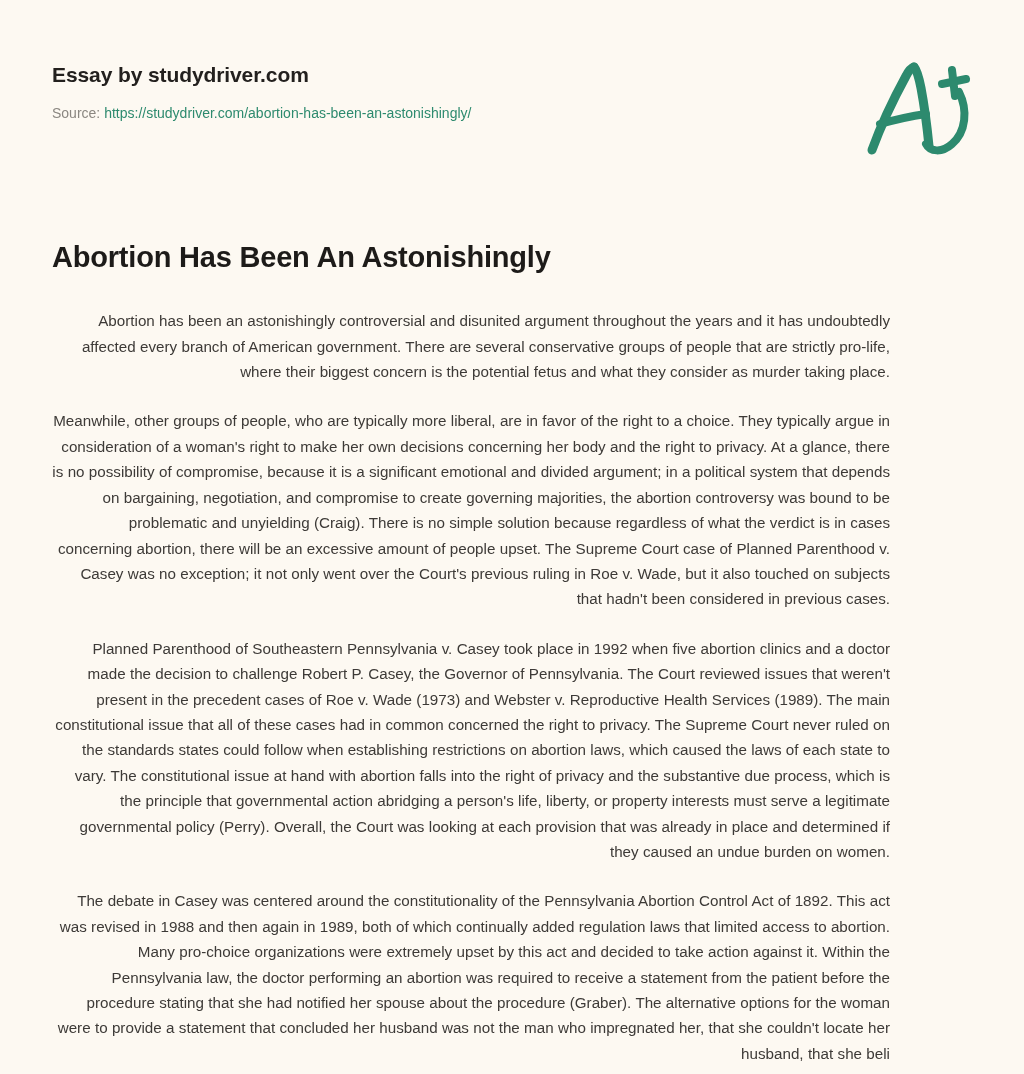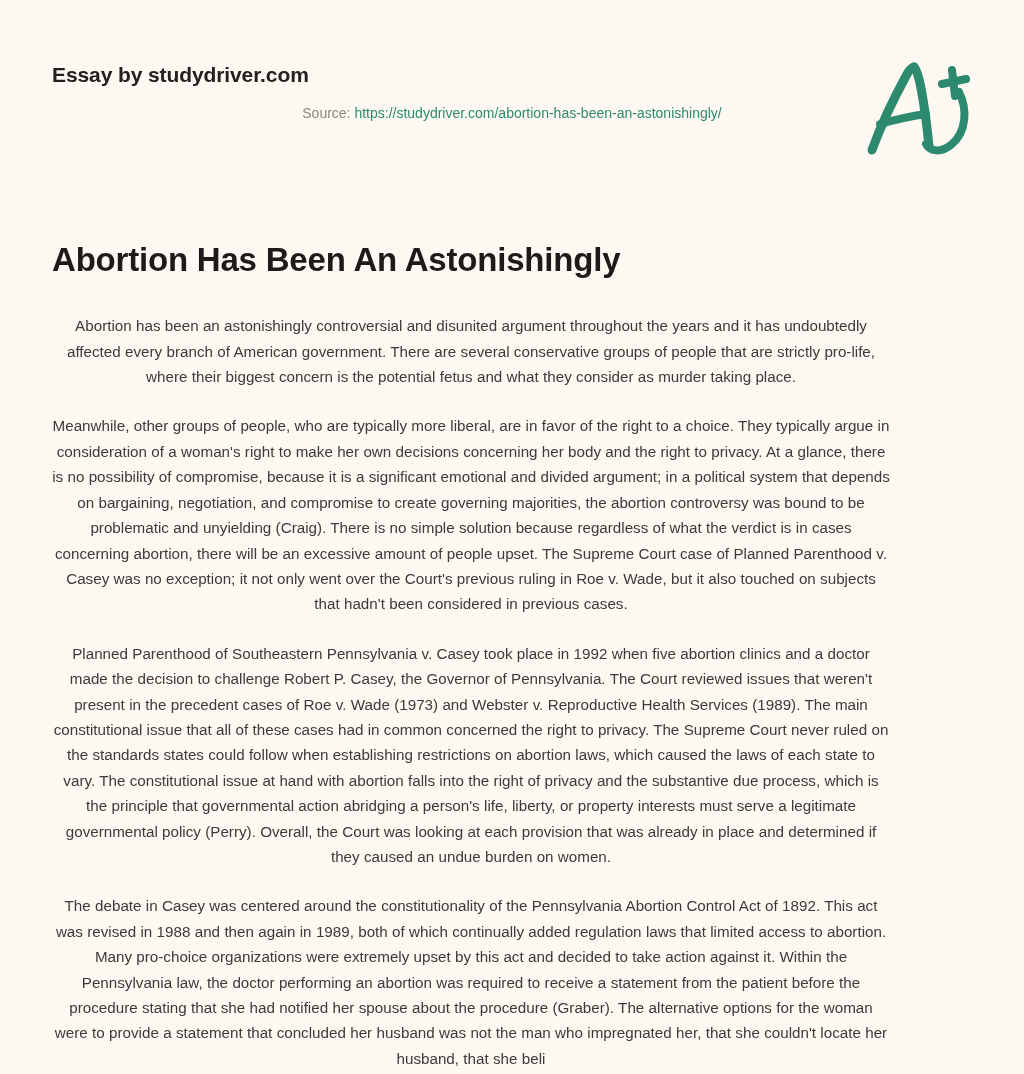--- a/index.html
+++ b/index.html
@@ -42,21 +42,20 @@
     line-height: 1.2;
     margin: 0;
   }
 
   .source-line {
     margin-top: 17px;
     font-size: 14px;
     line-height: 1.3;
     color: #8b8781;
     white-space: nowrap;
-    text-align: center;
   }
   .source-label {
     color: #8b8781;
   }
   .source-url {
     color: #2d8a6e;
     text-decoration: none;
   }
 
   
@@ -71,39 +70,39 @@
   .logo svg {
     display: block;
     width: 120px;
     height: 112px;
   }
 
   
   .doc-title {
     margin: 0;
     padding-top: 111px;
-    font-size: 33px;
+    font-size: 29px;
     font-weight: bold;
     color: #1d1b19;
     letter-spacing: -0.2px;
     line-height: 1.25;
   }
 
   
   .article {
     padding-top: 33px;
     width: 838px;
   }
 
   .article p {
     margin: 0 0 24px 0;
     font-size: 15.2px;
     line-height: 25.4px;
     color: #3d3a37;
-    text-align: center;
+    text-align: right;
     word-spacing: 0.1px;
   }
   .article p:last-child {
     margin-bottom: 16px;
   }
 </style>
 </head>
 <body>
 
 <div class="page">

